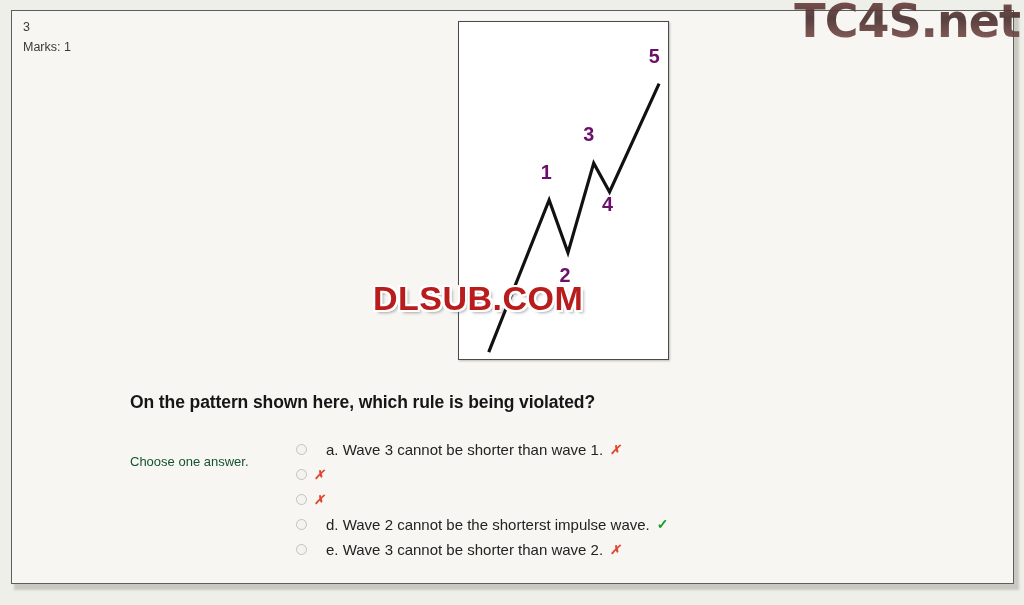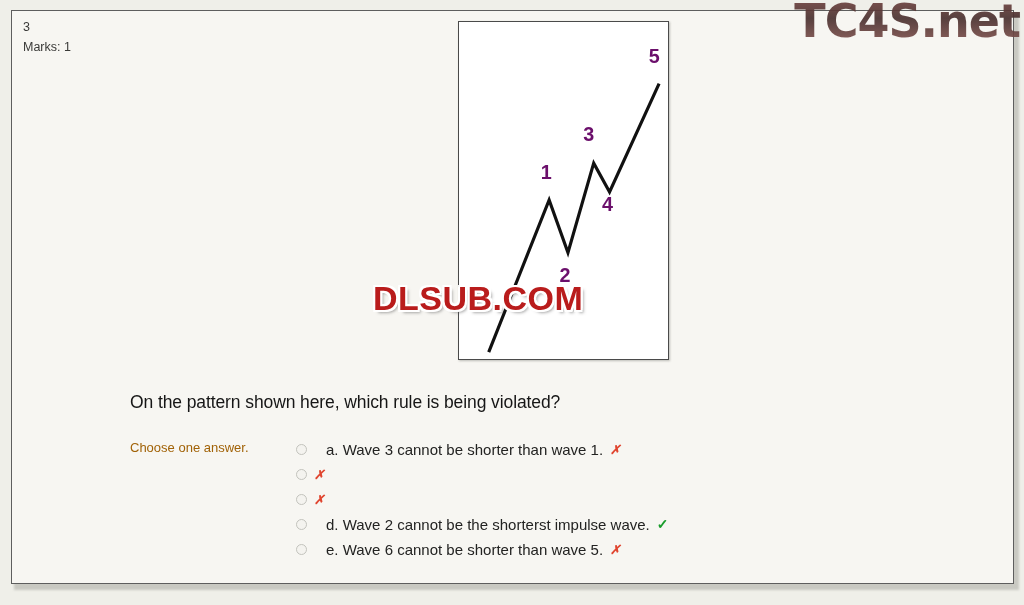--- a/index.html
+++ b/index.html
@@ -80,39 +80,39 @@
     font-weight: bold;
     font-size: 20px;
   }
 
   
   #question-stem {
     position: absolute;
     left: 118px;
     top: 381px;
     font-size: 17.5px;
-    font-weight: normal;
+    font-weight: bold;
     color: #161616;
     letter-spacing: -.1px;
     white-space: nowrap;
   }
 
   
   #answer-block {
     position: absolute;
     left: 118px;
     top: 426px;
     width: 600px;
   }
   #choose-label {
     position: absolute;
     left: 0px;
-    top: 3px;
+    top: 17px;
     font-size: 13px;
-    color: #a16207;
+    color: #14532d;
     white-space: nowrap;
   }
   #option-list {
     position: absolute;
     left: 166px;
     top: 0px;
   }
   .option-row {
     display: flex;
     align-items: center;
@@ -241,21 +241,21 @@
             <span class="radio"></span>
             <span class="mark wrong">✗</span>
           </div>
           <div class="option-row">
             <span class="radio"></span>
             <span class="option-text">d. Wave 2 cannot be the shorterst impulse wave.</span>
             <span class="mark right">✓</span>
           </div>
           <div class="option-row">
             <span class="radio"></span>
-            <span class="option-text">e. Wave 6 cannot be shorter than wave 5.</span>
+            <span class="option-text">e. Wave 3 cannot be shorter than wave 2.</span>
             <span class="mark wrong">✗</span>
           </div>
         </div>
     </div>
 
   </div>
 
   <div id="wm-tc4s">TC4S.net</div>
   <div id="wm-dlsub">DLSUB.COM</div>
 

